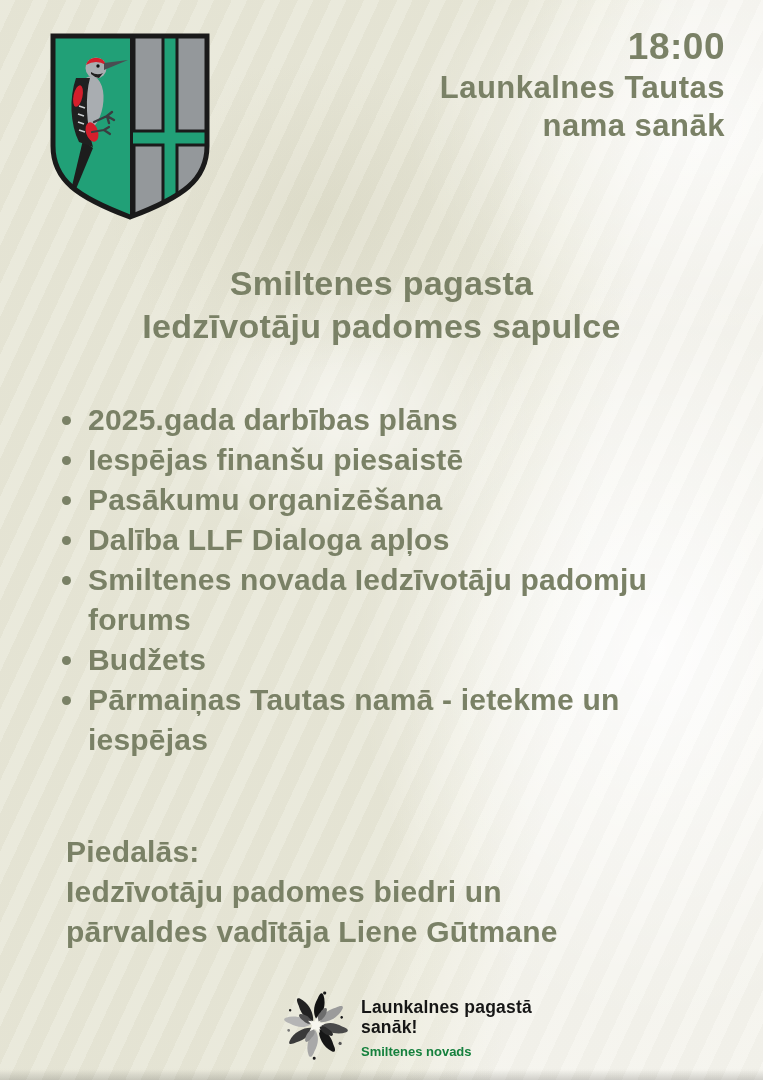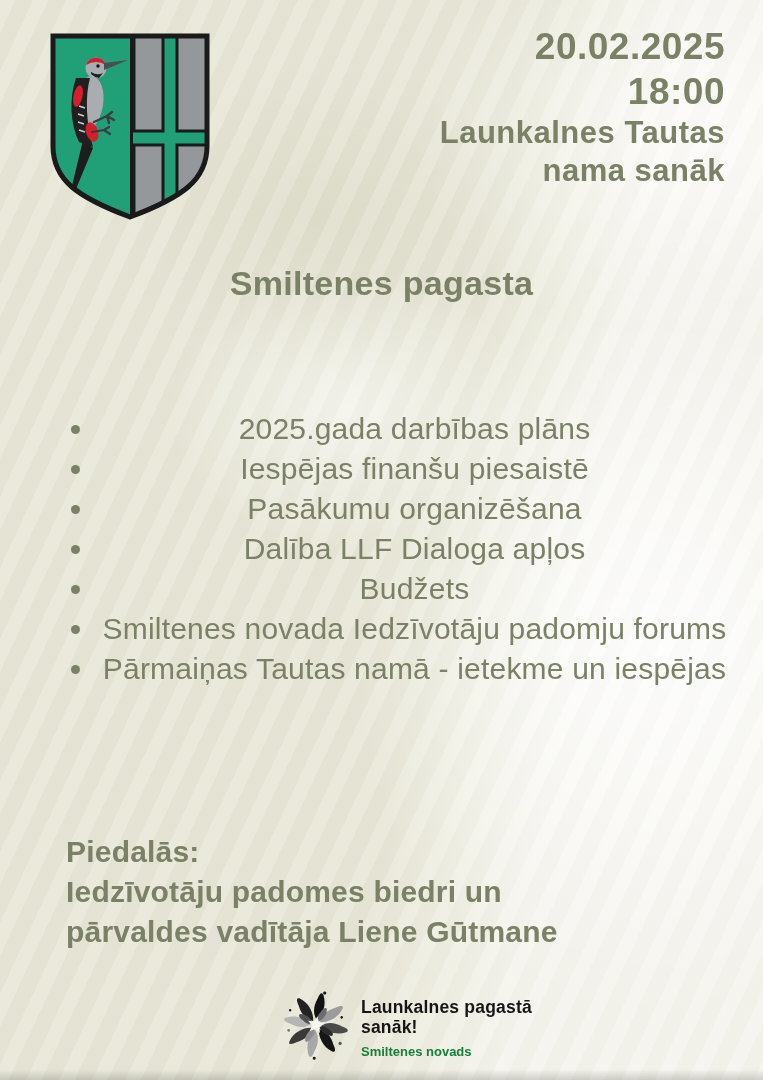--- a/index.html
+++ b/index.html
@@ -26,22 +26,22 @@
     font-weight:700;letter-spacing:0.5px;
   }
   .when-where .big{font-size:37px;line-height:45px;}
   .when-where .med{font-size:31px;line-height:38px;}
   .poster-title{
     position:absolute;top:262px;left:0;width:100%;text-align:center;
     font-weight:700;font-size:34px;line-height:43px;letter-spacing:0.3px;
   }
   .agenda{
     position:absolute;top:392px;left:52px;right:14px;
-    list-style:none;margin:17px;padding:0;
-    font-weight:400;font-size:30px;line-height:40px;letter-spacing:0.2px;text-align:center;
+    list-style:none;margin:8px;padding:0;
+    font-weight:700;font-size:30px;line-height:40px;letter-spacing:0.2px;
   }
   .agenda li{position:relative;padding-left:28px;margin-bottom:0px;}
   .agenda li::before{
     content:"";position:absolute;left:2px;top:16px;width:9px;height:9px;border-radius:50%;
     background:#7a8166;
   }
   .participants{
     position:absolute;top:832px;left:66px;right:20px;
     font-weight:700;font-size:30px;line-height:40px;letter-spacing:0.2px;
   }
@@ -101,37 +101,37 @@
 
       <path d="M49,94 L62,88 M62,88 L69,92 M62,88 L67,84 M62,88 L64,95" stroke="#3a3d40" stroke-width="2.4" fill="none" stroke-linecap="round"></path>
       <path d="M47,104 L59,102 M59,102 L65,106 M59,102 L64,99" stroke="#3a3d40" stroke-width="2.2" fill="none" stroke-linecap="round"></path>
     </g>
   </g>
 
   <path d="M8,8 H162 V118 C162,152 138,169 85,189 C32,169 8,152 8,118 Z" fill="none" stroke="#1a1a1a" stroke-width="5"></path>
 </svg>
 
 <div class="when-where olive">
-  <div class="big">20.02.2025</div>
   <div class="big">18:00</div>
   <div class="med">Launkalnes Tautas</div>
   <div class="med">nama sanāk</div>
 </div>
 
 <div class="poster-title olive">
   <div>Smiltenes pagasta</div>
+  <div>Iedzīvotāju padomes sapulce</div>
 </div>
 
 <ul class="agenda olive">
   <li>2025.gada darbības plāns</li>
   <li>Iespējas finanšu piesaistē</li>
   <li>Pasākumu organizēšana</li>
   <li>Dalība LLF Dialoga apļos</li>
+  <li>Smiltenes novada Iedzīvotāju padomju forums</li>
   <li>Budžets</li>
-  <li>Smiltenes novada Iedzīvotāju padomju forums</li>
   <li>Pārmaiņas Tautas namā - ietekme un iespējas</li>
 </ul>
 
 <div class="participants olive">
   <div>Piedalās:</div>
   <div>Iedzīvotāju padomes biedri un</div>
   <div>pārvaldes vadītāja Liene Gūtmane</div>
 </div>
 
 <div class="footer">

